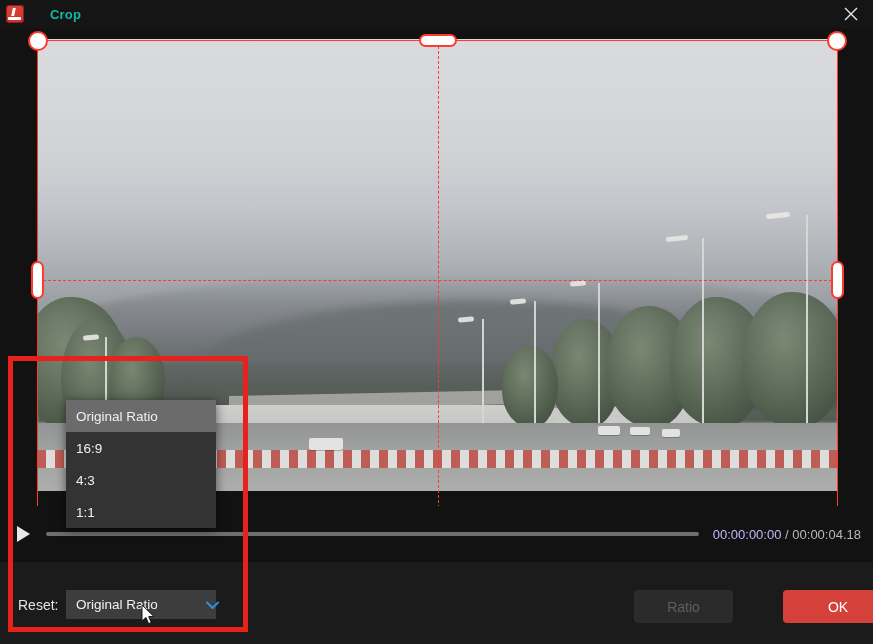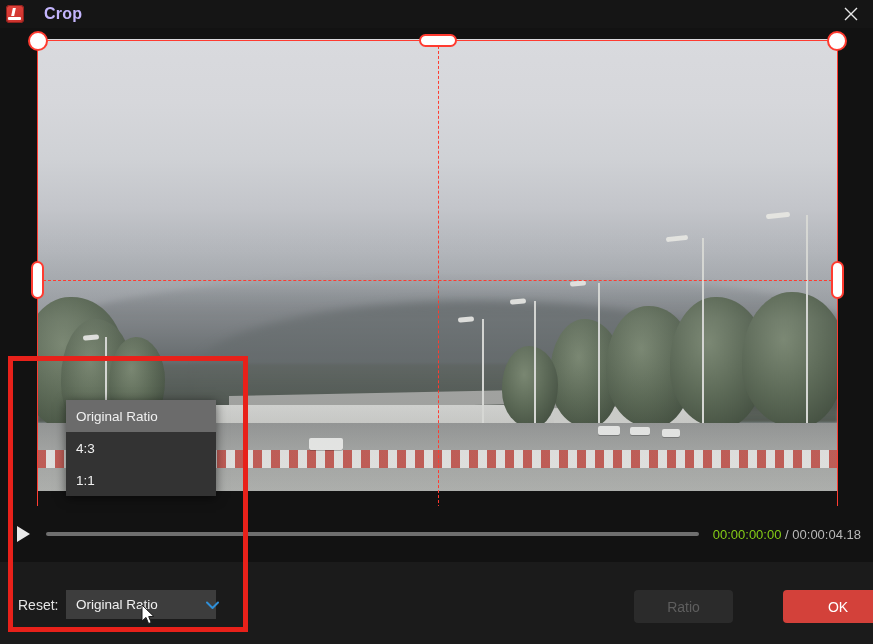--- a/index.html
+++ b/index.html
@@ -33,22 +33,22 @@
     content: ""; position: absolute;
     left: 6px; top: 3px; width: 3px; height: 8px;
     background: #fff; transform: skewX(-12deg);
   }
   #app-icon::after {
     content: ""; position: absolute;
     left: 2px; bottom: 3px; width: 13px; height: 3px;
     background: #fff; border-radius: 1px;
   }
   #title-text {
-    color: #c4b5fd; font-size: 16px; font-weight: bold;
-    margin-left: 20px; letter-spacing: .2px;
+    color: #14b8a6; font-size: 13px; font-weight: bold;
+    margin-left: 26px; letter-spacing: .2px;
   }
   #close-btn {
     position: absolute; right: 0; top: 0;
     width: 44px; height: 28px;
     display: flex; align-items: center; justify-content: center;
     cursor: pointer;
   }
   #close-btn svg { display: block; }
 
   
@@ -207,21 +207,21 @@
     width: 100%; height: 4px; background: #6f6f6f; border-radius: 2px;
     position: relative;
   }
   #progress-fill {
     position: absolute; left: 0; top: 0; height: 100%;
     width: 0%; background: #d8443c; border-radius: 2px;
   }
   #time-box {
     margin-right: 12px; font-size: 13px; white-space: nowrap;
   }
-  #time-cur { color: #84cc16; text-align: right; }
+  #time-cur { color: #c4b5fd; text-align: right; }
   #time-sep, #time-total { color: #b9b9b9; }
 
   
   #bottombar {
     position: absolute; left: 0; top: 562px;
     width: 873px; height: 82px;
     background: #1b1b1b;
   }
   #ratio-label {
     position: absolute; left: 18px; top: 597px;
@@ -393,20 +393,23 @@
   </div>
 
   <div id="reset-btn" style="color: rgb(94, 94, 94);">Ratio</div>
   <div id="ok-btn">OK</div>
 
   <div id="dropdown">
       <div class="dd-item selected">
         <span>Original Ratio</span>
       </div>
       <div class="dd-item">
+        <span>16:9</span>
+      </div>
+      <div class="dd-item">
         <span>4:3</span>
       </div>
       <div class="dd-item">
         <span>1:1</span>
       </div>
     </div>
 
   <div id="annotation"></div>
 
   <div id="cursor">

